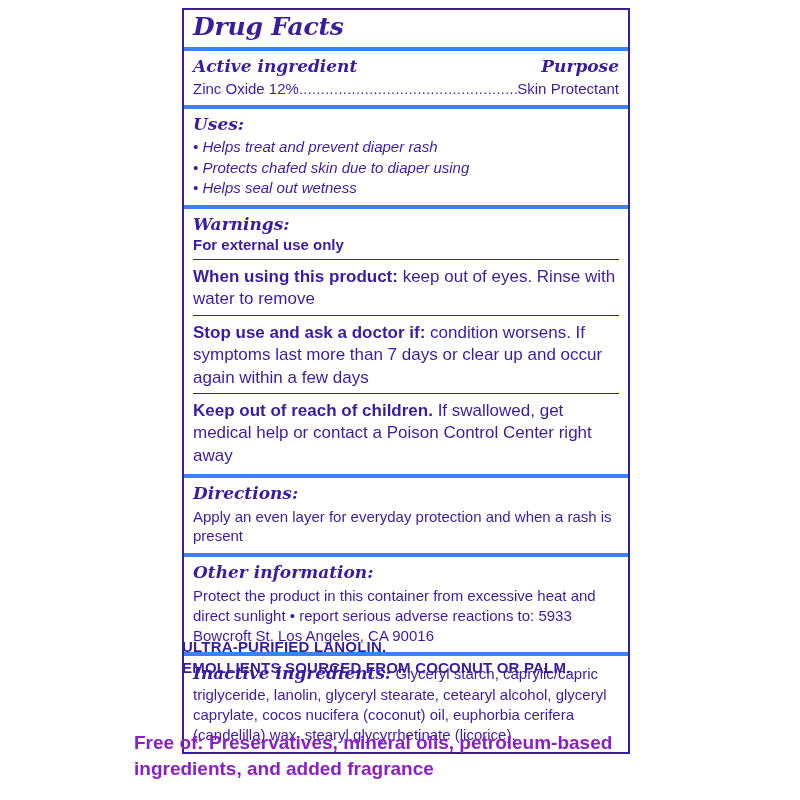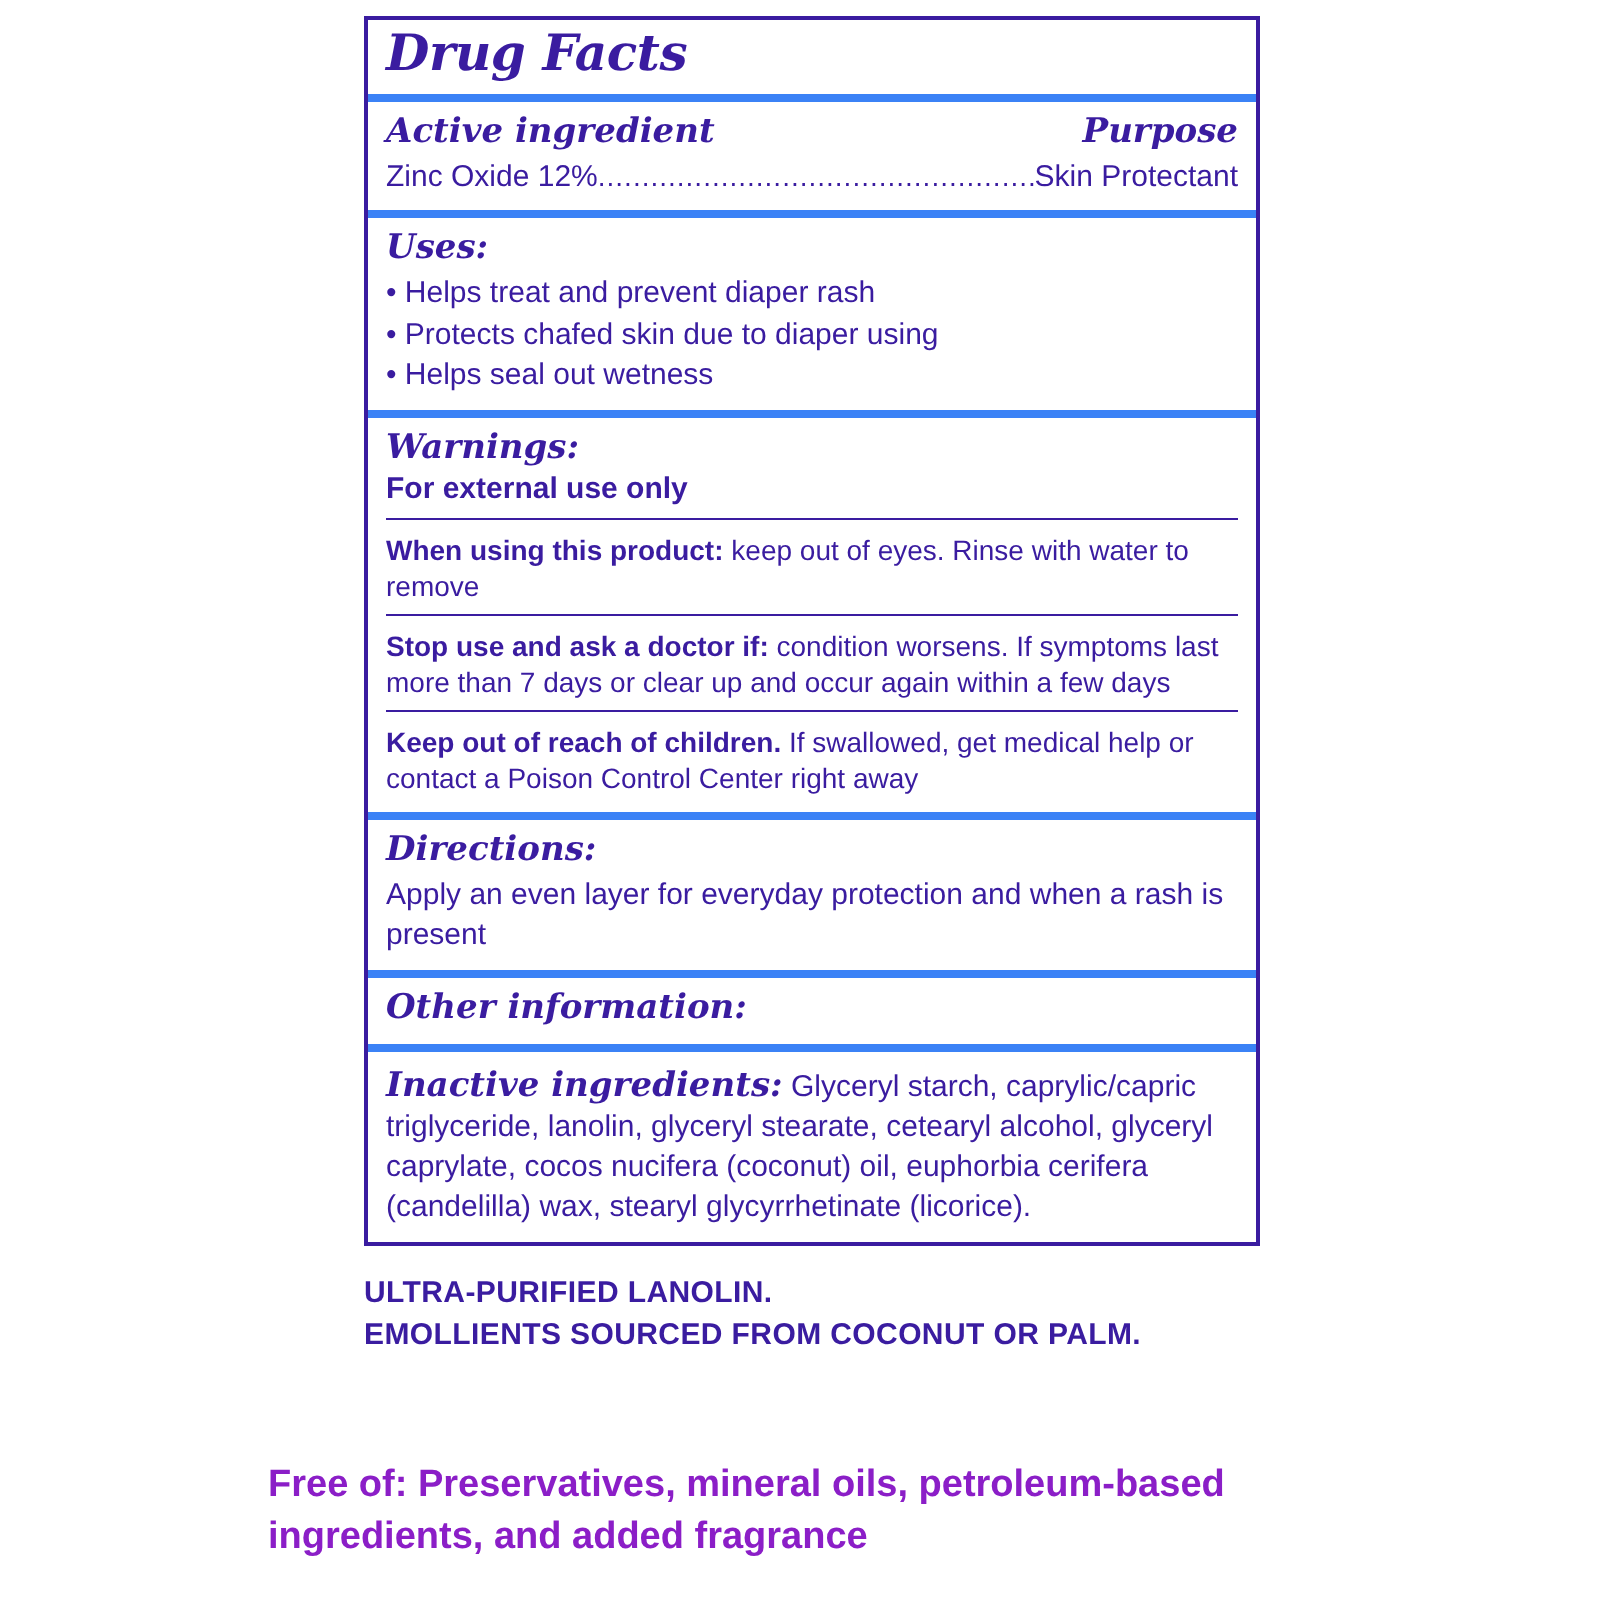--- a/index.html
+++ b/index.html
@@ -59,21 +59,21 @@
     line-height: 1.25;
     color: #3a1ca0;
   }
   .bold-head {
     font-weight: bold;
     font-size: 15px;
     line-height: 1.3;
     color: #3a1ca0;
   }
   .body-txt {
-    font-size: 14px;
+    font-size: 17px;
     line-height: 1.32;
     color: #3a1ca0;
   }
   .thin-rule {
     border-top: 1px solid #3a1ca0;
     margin: 4px 0 4px 0;
   }
   .dotline {
     display: flex;
     align-items: baseline;
@@ -85,20 +85,21 @@
   }
   .dotline .dots {
     flex: 1 1 auto;
     overflow: hidden;
     letter-spacing: 0.5px;
     font-size: 14px;
     margin: 0 0px;
   }
   .bullets {
     margin: 2px 0 0 0;
+    font-style: italic;
   }
   .bullets div {
     font-size: 15px;
     line-height: 1.35;
   }
   .inline-b {
     font-weight: bold;
   }
   .para {
     font-size: 15px;
@@ -182,20 +183,21 @@
       </div>
     </div>
 
     <div class="sec">
       <div class="ital-head">Directions:</div>
       <div class="para">Apply an even layer for everyday protection and when a rash is present</div>
     </div>
 
     <div class="sec">
       <div class="ital-head">Other information:</div>
+      <div class="para">Protect the product in this container from excessive heat and direct sunlight • report serious adverse reactions to: 5933 Bowcroft St. Los Angeles, CA 90016</div>
     </div>
 
     <div class="sec">
       <div class="para">
         <span class="ital-head">Inactive ingredients:</span><span> Glyceryl starch, caprylic/capric triglyceride, lanolin, glyceryl stearate, cetearyl alcohol, glyceryl caprylate, cocos nucifera (coconut) oil, euphorbia cerifera (candelilla) wax, stearyl glycyrrhetinate (licorice).</span>
       </div>
     </div>
 
   </div>
 

